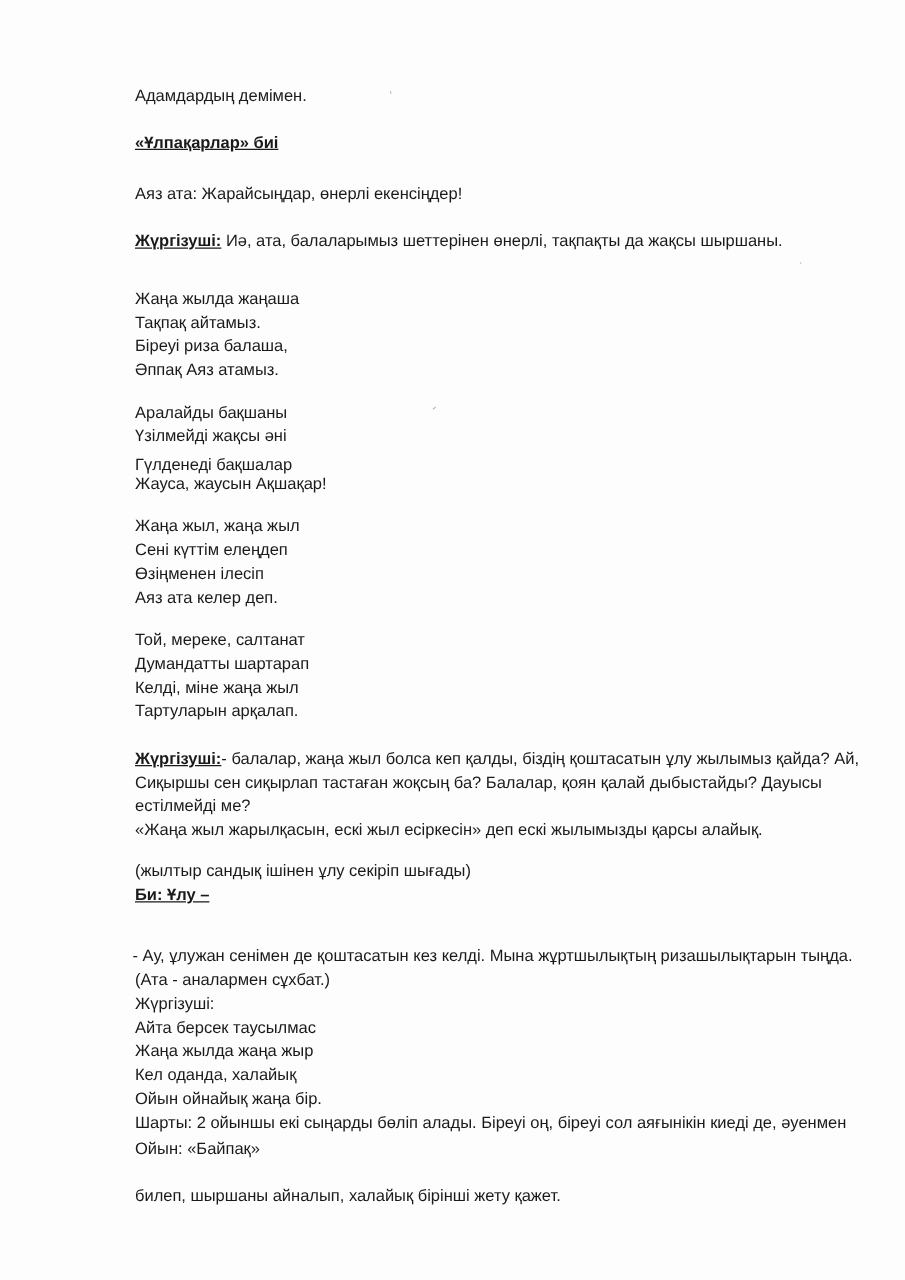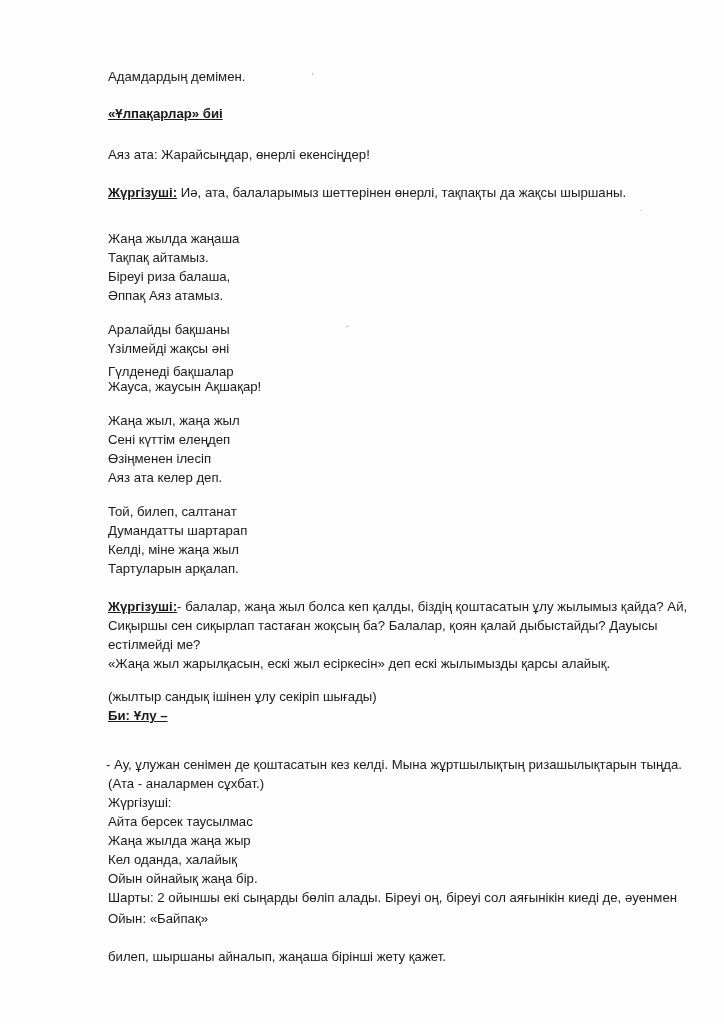--- a/index.html
+++ b/index.html
@@ -28,21 +28,21 @@
   <div class="ln" style="top:322px">Аралайды бақшаны</div>
   <div class="ln" style="top:341px">Үзілмейді жақсы әні</div>
   <div class="ln" style="top:364px">Гүлденеді бақшалар</div>
   <div class="ln" style="top:379px">Жауса, жаусын Ақшақар!</div>
 
   <div class="ln" style="top:413px">Жаңа жыл, жаңа жыл</div>
   <div class="ln" style="top:432px">Сені күттім елеңдеп</div>
   <div class="ln" style="top:451px">Өзіңменен ілесіп</div>
   <div class="ln" style="top:470px">Аяз ата келер деп.</div>
 
-  <div class="ln" style="top:504px">Той, билеп, салтанат</div>
+  <div class="ln" style="top:504px">Той, мереке, салтанат</div>
   <div class="ln" style="top:523px">Думандатты шартарап</div>
   <div class="ln" style="top:542px">Келді, міне жаңа жыл</div>
   <div class="ln" style="top:561px">Тартуларын арқалап.</div>
 
   <div class="ln" style="top:599px"><span class="b">Жүргізуші:</span><span>- балалар, жаңа жыл болса кеп қалды, біздің қоштасатын ұлу жылымыз қайда? Ай,</span></div>
   <div class="ln" style="top:618px">Сиқыршы сен сиқырлап тастаған жоқсың ба? Балалар, қоян қалай дыбыстайды? Дауысы</div>
   <div class="ln" style="top:637px">естілмейді ме?</div>
   <div class="ln" style="top:656px">«Жаңа жыл жарылқасын, ескі жыл есіркесін» деп ескі жылымызды қарсы алайық.</div>
 
   <div class="ln" style="top:689px">(жылтыр сандық ішінен ұлу секіріп шығады)</div>
@@ -51,18 +51,18 @@
   <div class="ln" style="top:757px; left:106px">- Ау, ұлужан сенімен де қоштасатын кез келді. Мына жұртшылықтың ризашылықтарын тыңда.</div>
   <div class="ln" style="top:776px">(Ата - аналармен сұхбат.)</div>
   <div class="ln" style="top:795px">Жүргізуші:</div>
   <div class="ln" style="top:814px">Айта берсек таусылмас</div>
   <div class="ln" style="top:833px">Жаңа жылда жаңа жыр</div>
   <div class="ln" style="top:852px">Кел оданда, халайық</div>
   <div class="ln" style="top:871px">Ойын ойнайық жаңа бір.</div>
 
   <div class="ln" style="top:911px">Ойын: «Байпақ»</div>
   <div class="ln" style="top:890px">Шарты: 2 ойыншы екі сыңарды бөліп алады. Біреуі оң, біреуі сол аяғынікін киеді де, әуенмен</div>
-  <div class="ln" style="top:949px">билеп, шыршаны айналып, жаңаша бірінші жету қажет.</div>
+  <div class="ln" style="top:949px">билеп, шыршаны айналып, халайық бірінші жету қажет.</div>
 
   <div class="speck" style="left:312px;top:73px;width:1px;height:2px"></div>
   <div class="speck" style="left:346px;top:326px;width:3px;height:1px;transform:rotate(-35deg)"></div>
   <div class="speck" style="left:640px;top:210px;width:1px;height:1px"></div>
 </div>
 
 </body></html>

